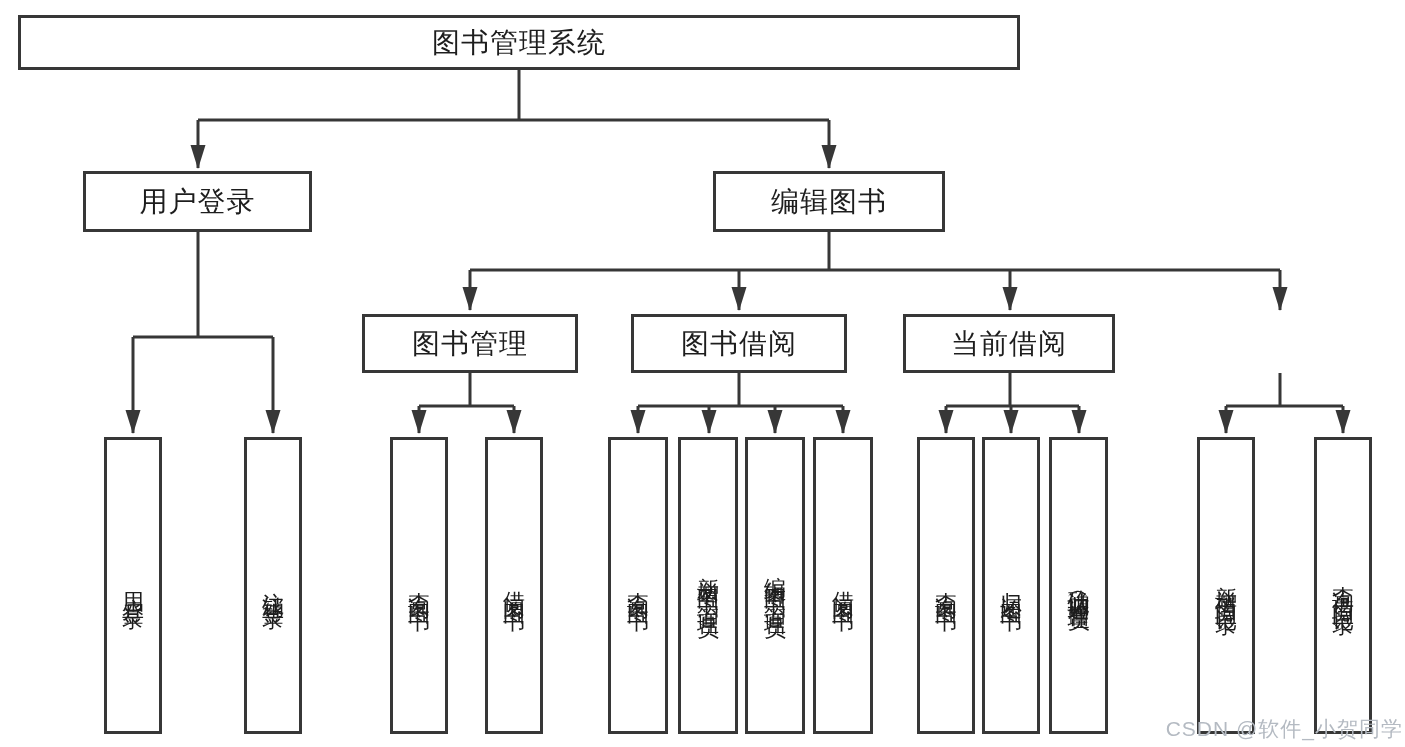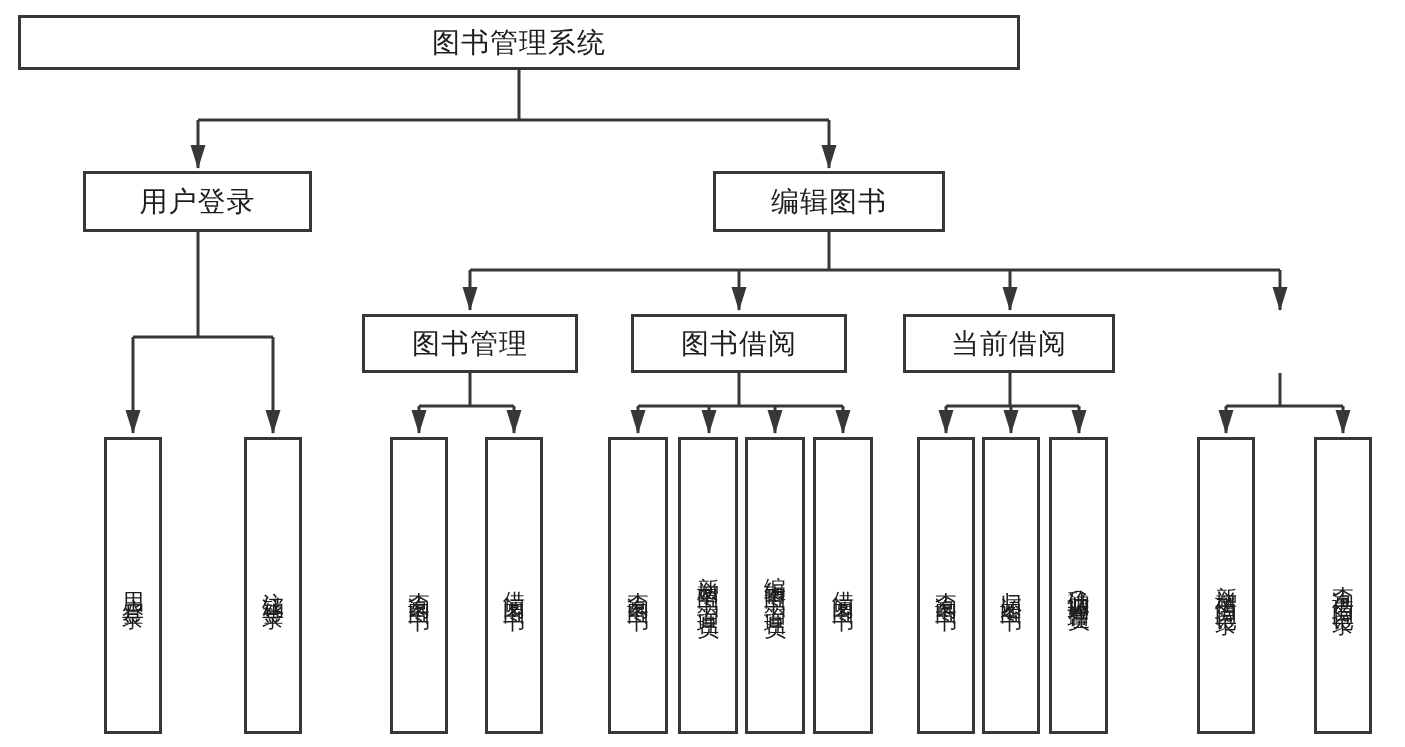--- a/index.html
+++ b/index.html
@@ -153,14 +153,15 @@
     <span class="v-label" style="letter-spacing:3px;">确认归还（管理员）</span>
   </div>
 
   <div class="box" style="left:1197px; top:437px; width:58px; height:297px;">
     <span class="v-label">新增借阅记录</span>
   </div>
   <div class="box" style="left:1314px; top:437px; width:58px; height:297px;">
     <span class="v-label">查询借阅记录</span>
   </div>
 
+  <div class="watermark">CSDN @软件_小贺同学</div>
 
 </div>
 
 </body></html>

